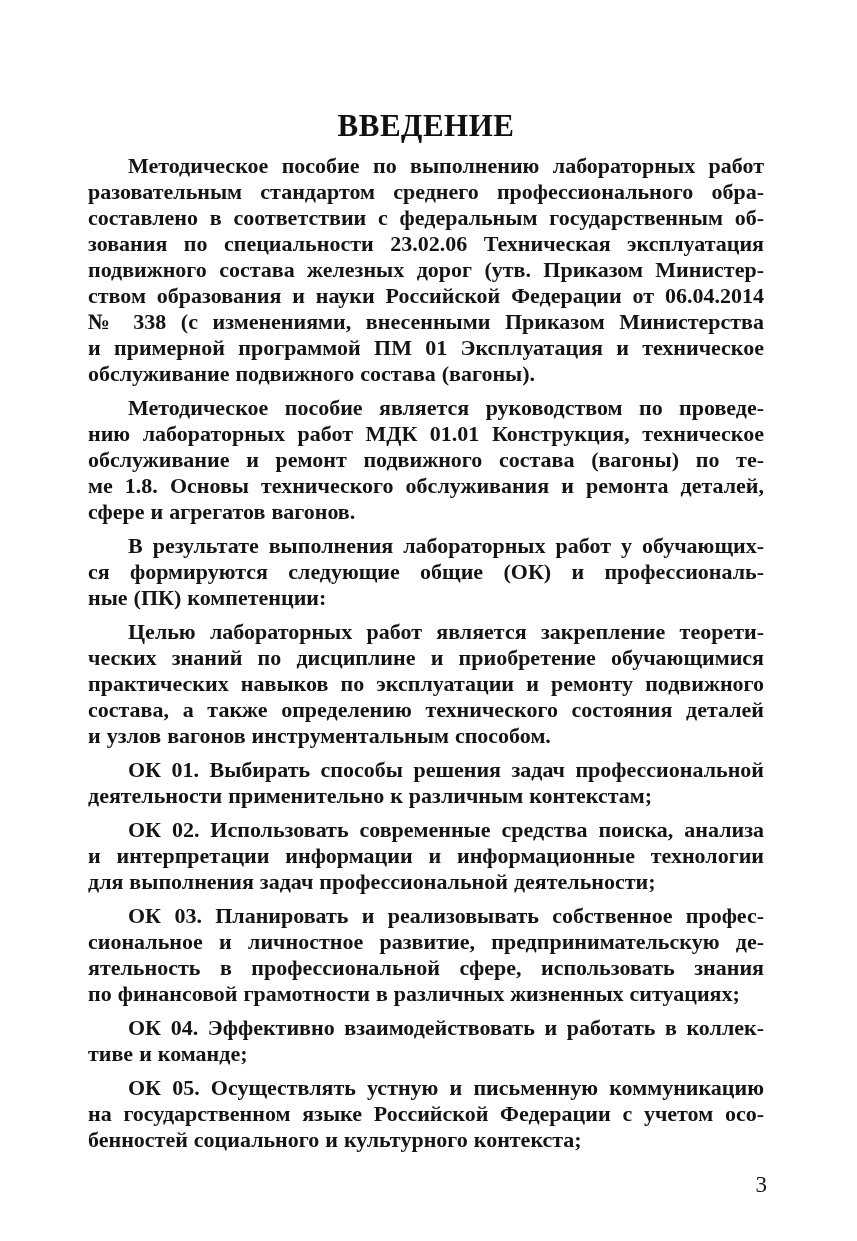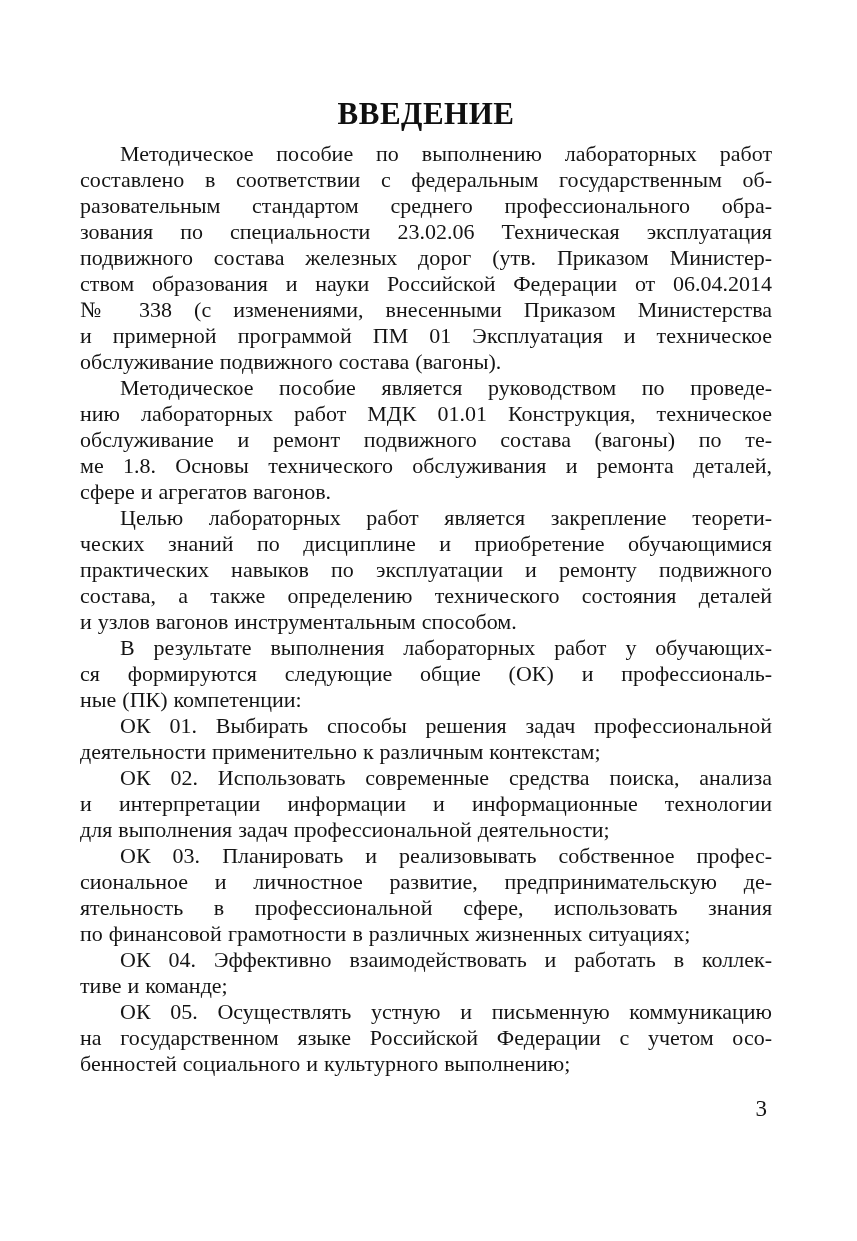--- a/index.html
+++ b/index.html
@@ -13,38 +13,39 @@
     height: 1241px;
     background: #ffffff;
     color: #141414;
     font-family: "Liberation Serif", "DejaVu Serif", serif;
     overflow: hidden;
     box-sizing: border-box;
   }
   .content {
     position: absolute;
     left: 80px;
-    top: 0;
+    top: 12px;
     width: 692px;
   }
   .title {
     margin: 95px 0 0 0;
     text-align: center;
     font-size: 31px;
     line-height: 37px;
     font-weight: bold;
     letter-spacing: 0.5px;
     color: #101010;
   }
   .body-text {
     margin-top: 9px;
   }
   .para {
-    margin: 0;
+    margin: 8px;
     padding: 0;
+    font-weight: bold;
   }
   .line {
     display: block;
     font-size: 22px;
     line-height: 26px;
     text-align: justify;
     text-align-last: justify;
     word-spacing: 0.5px;
     color: #141414;
   }
@@ -65,47 +66,47 @@
 </style>
 </head>
 <body>
 
 <div class="page">
   <div class="content">
     <h1 class="title">ВВЕДЕНИЕ</h1>
     <div class="body-text">
         <p class="para">
           <span class="line first">Методическое пособие по выполнению лабораторных работ</span>
+          <span class="line">разовательным стандартом среднего профессионального обра-</span>
           <span class="line">составлено в соответствии с федеральным государственным об-</span>
-          <span class="line">разовательным стандартом среднего профессионального обра-</span>
           <span class="line">зования по специальности 23.02.06 Техническая эксплуатация</span>
           <span class="line">подвижного состава железных дорог (утв. Приказом Министер-</span>
           <span class="line">ством образования и науки Российской Федерации от 06.04.2014</span>
           <span class="line">№ 338 (с изменениями, внесенными Приказом Министерства</span>
           <span class="line">и примерной программой ПМ 01 Эксплуатация и техническое</span>
           <span class="line last">обслуживание подвижного состава (вагоны).</span>
         </p>
         <p class="para">
           <span class="line first">Методическое пособие является руководством по проведе-</span>
           <span class="line">нию лабораторных работ МДК 01.01 Конструкция, техническое</span>
           <span class="line">обслуживание и ремонт подвижного состава (вагоны) по те-</span>
           <span class="line">ме 1.8. Основы технического обслуживания и ремонта деталей,</span>
           <span class="line last">сфере и агрегатов вагонов.</span>
         </p>
         <p class="para">
+          <span class="line first">В результате выполнения лабораторных работ у обучающих-</span>
+          <span class="line">ся формируются следующие общие (ОК) и профессиональ-</span>
+          <span class="line last">ные (ПК) компетенции:</span>
+        </p>
+        <p class="para">
           <span class="line first">Целью лабораторных работ является закрепление теорети-</span>
           <span class="line">ческих знаний по дисциплине и приобретение обучающимися</span>
           <span class="line">практических навыков по эксплуатации и ремонту подвижного</span>
           <span class="line">состава, а также определению технического состояния деталей</span>
           <span class="line last">и узлов вагонов инструментальным способом.</span>
-        </p>
-        <p class="para">
-          <span class="line first">В результате выполнения лабораторных работ у обучающих-</span>
-          <span class="line">ся формируются следующие общие (ОК) и профессиональ-</span>
-          <span class="line last">ные (ПК) компетенции:</span>
         </p>
         <p class="para">
           <span class="line first">ОК 01. Выбирать способы решения задач профессиональной</span>
           <span class="line last">деятельности применительно к различным контекстам;</span>
         </p>
         <p class="para">
           <span class="line first">ОК 02. Использовать современные средства поиска, анализа</span>
           <span class="line">и интерпретации информации и информационные технологии</span>
           <span class="line last">для выполнения задач профессиональной деятельности;</span>
         </p>
@@ -115,18 +116,18 @@
           <span class="line">ятельность в профессиональной сфере, использовать знания</span>
           <span class="line last">по финансовой грамотности в различных жизненных ситуациях;</span>
         </p>
         <p class="para">
           <span class="line first">ОК 04. Эффективно взаимодействовать и работать в коллек-</span>
           <span class="line last">тиве и команде;</span>
         </p>
         <p class="para">
           <span class="line first">ОК 05. Осуществлять устную и письменную коммуникацию</span>
           <span class="line">на государственном языке Российской Федерации с учетом осо-</span>
-          <span class="line last">бенностей социального и культурного выполнению;</span>
+          <span class="line last">бенностей социального и культурного контекста;</span>
         </p>
       </div>
     <div class="page-number">3</div>
   </div>
 </div>
 
 </body></html>

